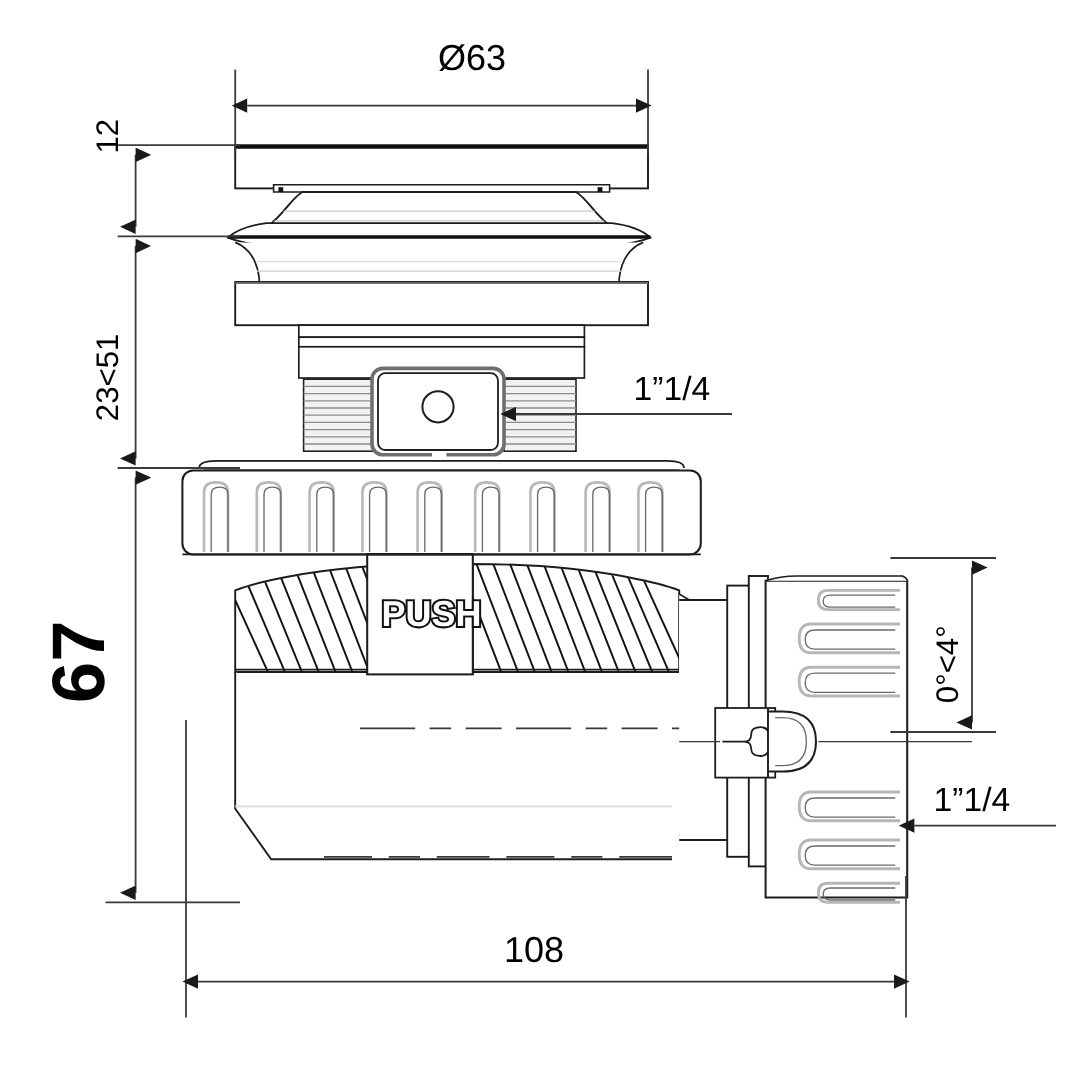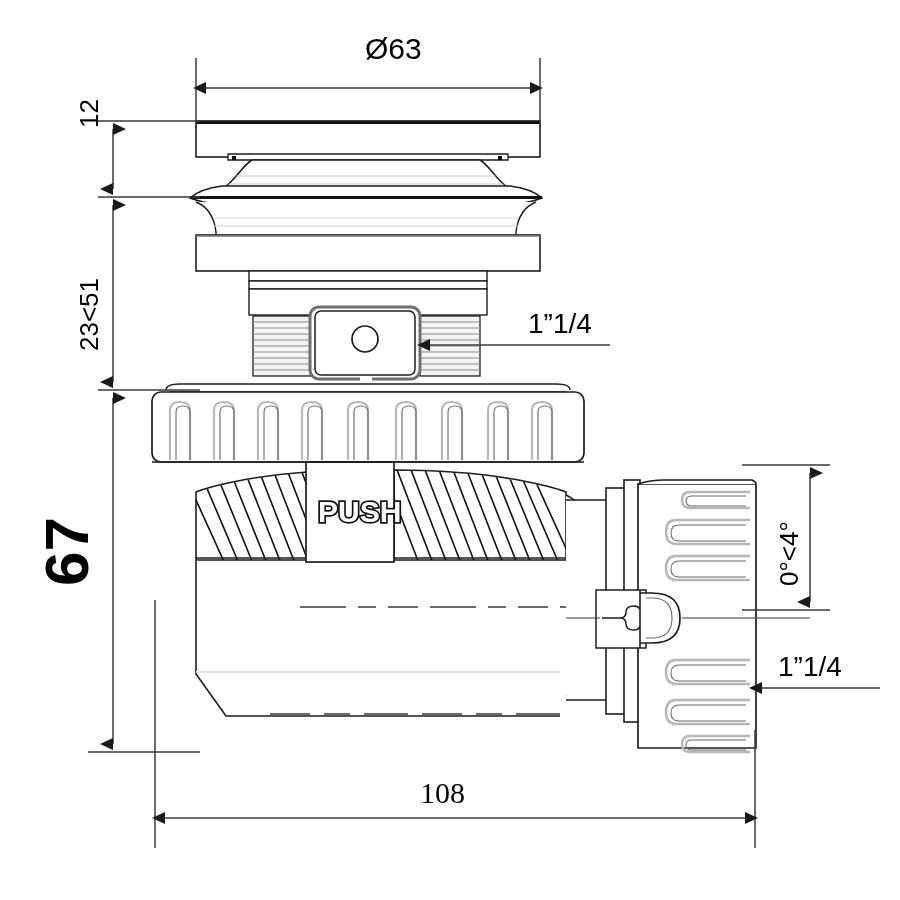--- a/index.html
+++ b/index.html
@@ -288,19 +288,19 @@
 <div class="lbl" style="left:345px;top:34px;font-size:30px;margin-left:20px;">Ø63</div>
 
 <div class="lbl" style="left:76px;top:128px;font-size:26px;transform:rotate(-90deg);transform-origin:left top;">12</div>
 
 <div class="lbl" style="left:76px;top:351px;font-size:26px;transform:rotate(-90deg);transform-origin:left top;">23&lt;51</div>
 
 <div class="lbl" style="left:36px;top:586px;font-size:62px;font-weight:bold;transform:rotate(-90deg);transform-origin:left top;">67</div>
 
 <div class="lbl" style="left:776px;top:586px;font-size:26px;transform:rotate(-90deg);transform-origin:left top;">0°&lt;4°</div>
 
-<div class="lbl" style="left:420px;top:778px;font-size:30px;font-family:Liberation Serif, serif;">108</div>
+<div class="lbl" style="left:420px;top:778px;font-size:30px;">108</div>
 
 <div class="lbl" style="left:528px;top:310px;font-size:28px;">1”1/4</div>
 
 <div class="lbl" style="left:778px;top:653px;font-size:28px;">1”1/4</div>
 
 </div>
 
 </body></html>

